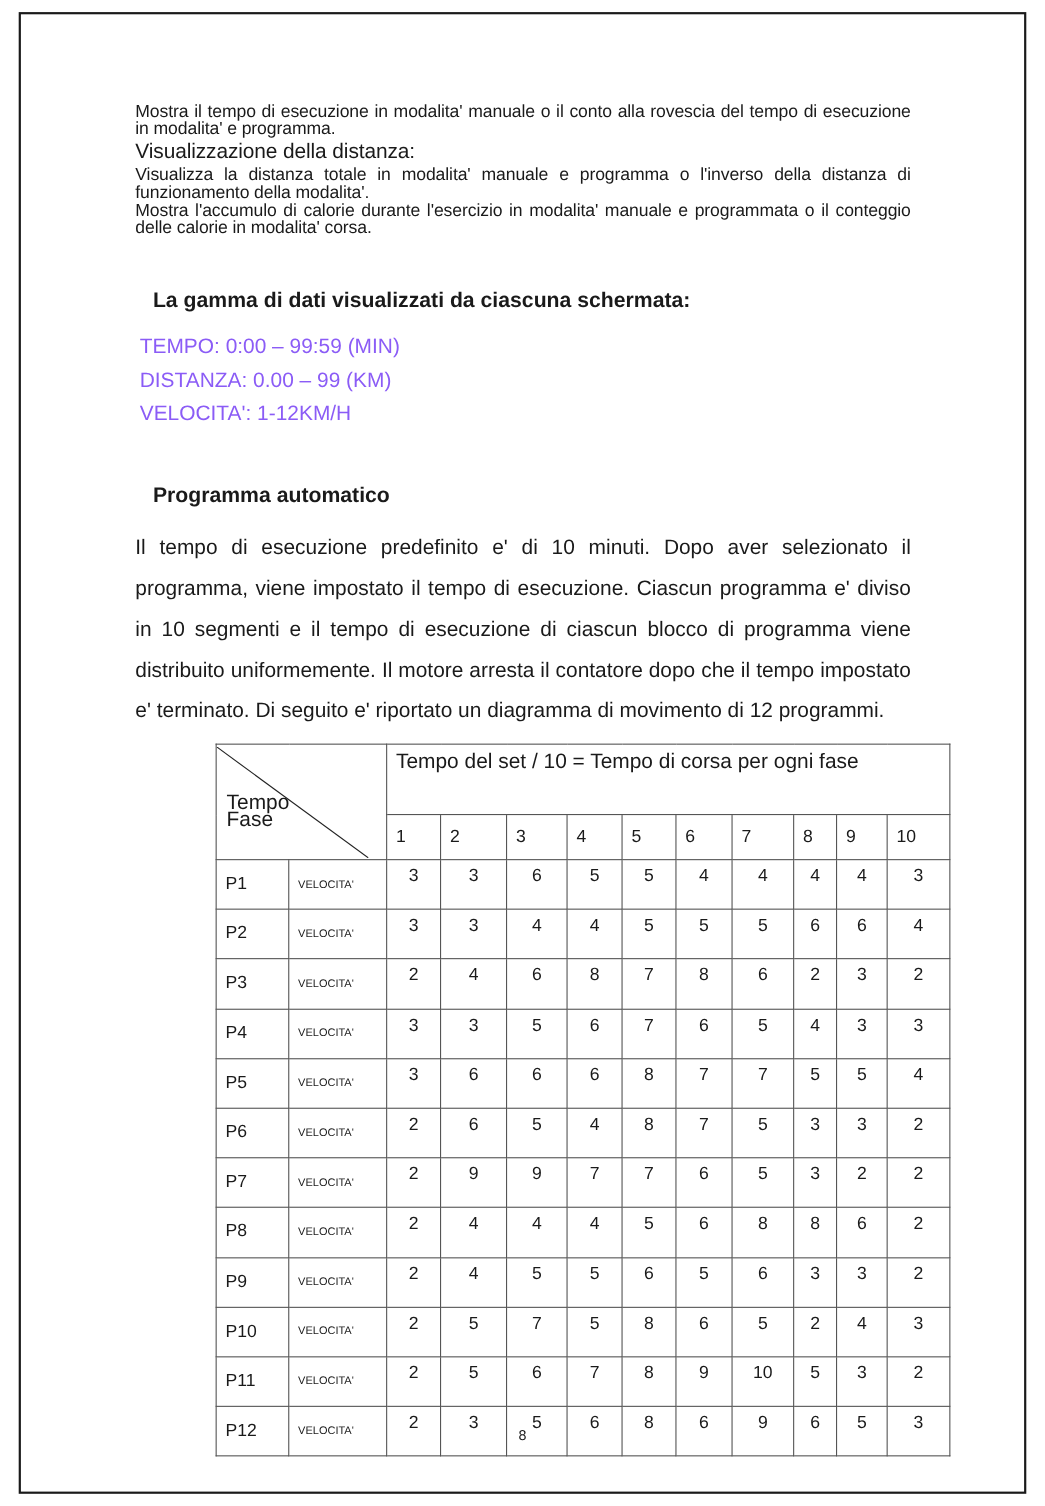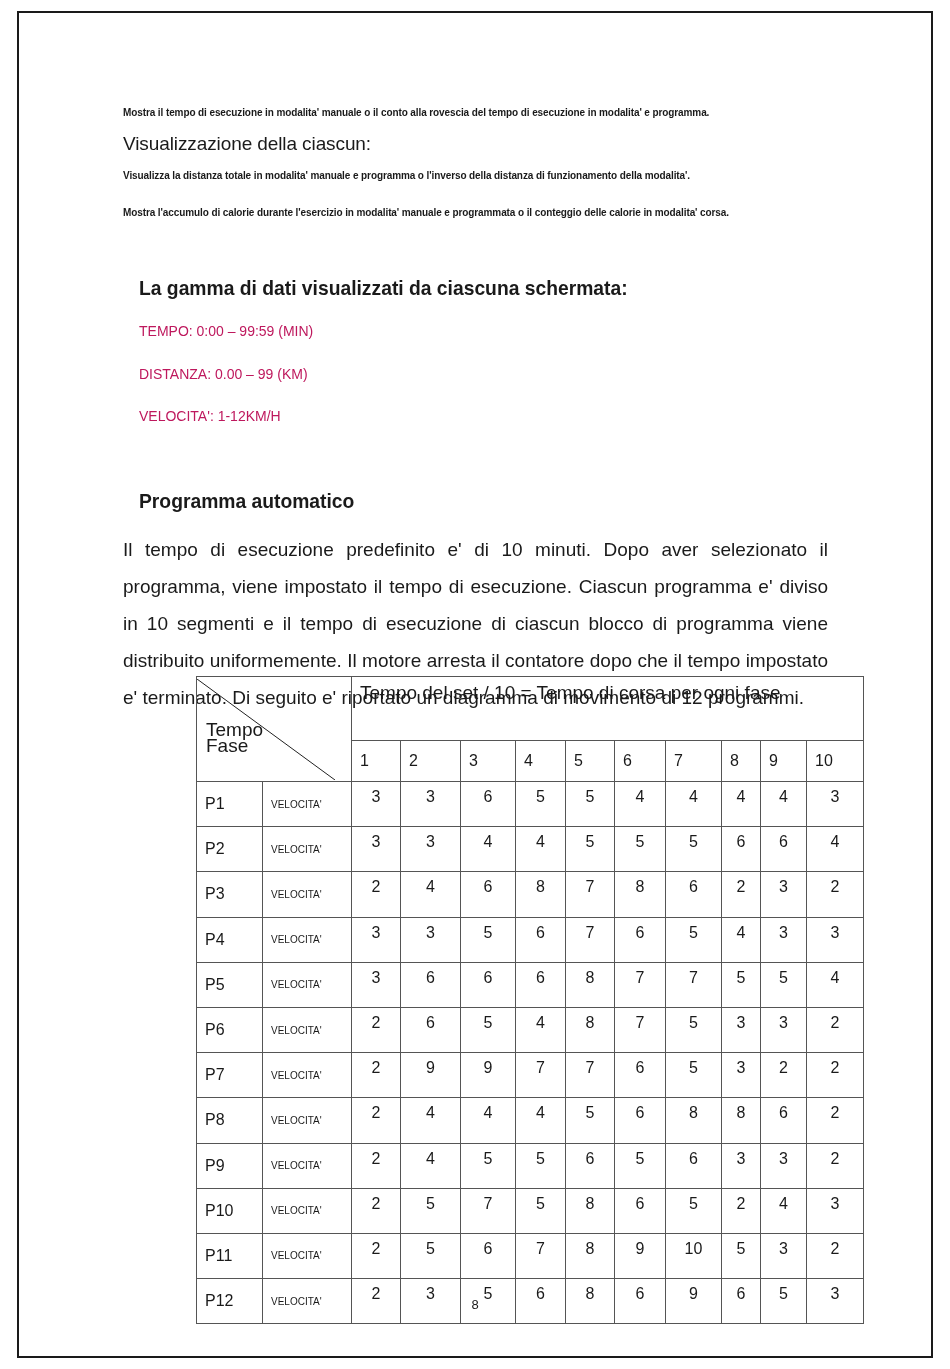--- a/index.html
+++ b/index.html
@@ -1,22 +1,22 @@
 <!DOCTYPE html>
 <html><head>
 <meta charset="utf-8">
 <style>
   html, body { margin:0; padding:0; background:#ffffff; }
   body { width:950px; height:1369px; position:relative; font-family:"Liberation Sans", sans-serif; color:#1a1a1a; overflow:hidden; }
   .frame { position:absolute; left:17px; top:11px; width:912px; height:1343px; border:2px solid #1a1a1a; box-sizing:content-box; }
   .content { position:absolute; left:123px; top:94px; width:705px; }
-  .small { font-size:10px; line-height:37px; text-align:justify; text-align-last:left; margin:0; letter-spacing:-0.1px;font-weight:bold; }
+  .small { font-size:16px; line-height:16px; text-align:justify; text-align-last:left; margin:0; letter-spacing:-0.1px; }
   .sub { font-size:19px; line-height:26px; margin:0; letter-spacing:-0.1px; }
   .bold-h { font-weight:bold; font-size:19.3px; line-height:26px; margin:16px; }
-  .red { color:#be185d; font-size:14px; line-height:26.5px; margin:16px; }
+  .red { color:#8b5cf6; font-size:19px; line-height:26.5px; margin:4px; }
   .gap { height:26px; }
   .para { font-size:19px; line-height:37px; text-align:justify; text-align-last:left; margin:0; }
   table.prog { position:absolute; left:196px; top:676px; border-collapse:collapse; font-family:"Liberation Sans", sans-serif; }
   table.prog td { border:1px solid #555; padding:0; font-size:16px; color:#1a1a1a; }
   .corner { position:relative; width:138px; height:100px; }
   .corner svg { position:absolute; left:0; top:0; }
   .corner .t1 { position:absolute; left:9px; top:40px; font-size:19px; }
   .corner .t2 { position:absolute; left:9px; top:56px; font-size:19px; }
   .hdr { height:60px; font-size:19px !important; line-height:26px; padding:3px 8px 0 8px !important; vertical-align:top; }
   .colnum { height:40px; padding-left:8px !important; vertical-align:middle; }
@@ -26,21 +26,21 @@
   .val { text-align:center; vertical-align:top; padding-top:6px !important; font-size:16px; }
   .pagenum { position:absolute; left:0; width:950px; top:1297px; text-align:center; font-size:13px; }
 </style>
 </head>
 <body>
 
 <div class="frame"></div>
 
 <div class="content">
   <p class="small">Mostra il tempo di esecuzione in modalita' manuale o il conto alla rovescia del tempo di esecuzione in modalita' e programma.</p>
-  <p class="sub">Visualizzazione della ciascun:</p>
+  <p class="sub">Visualizzazione della distanza:</p>
   <p class="small">Visualizza la distanza totale in modalita' manuale e programma o l'inverso della distanza di funzionamento della modalita'.</p>
   <p class="small">Mostra l'accumulo di calorie durante l'esercizio in modalita' manuale e programmata o il conteggio delle calorie in modalita' corsa.</p>
   <div class="gap" style="height:29px"></div>
   <p class="bold-h">La gamma di dati visualizzati da ciascuna schermata:</p>
   <p class="red">TEMPO: 0:00 – 99:59 (MIN)</p>
   <p class="red">DISTANZA: 0.00 – 99 (KM)</p>
   <p class="red">VELOCITA': 1-12KM/H</p>
   <div class="gap" style="height:27px"></div>
   <p class="bold-h">Programma automatico</p>
   <p class="para">Il tempo di esecuzione predefinito e' di 10 minuti. Dopo aver selezionato il programma, viene impostato il tempo di esecuzione. Ciascun programma e' diviso in 10 segmenti e il tempo di esecuzione di ciascun blocco di programma viene distribuito uniformemente. Il motore arresta il contatore dopo che il tempo impostato e' terminato. Di seguito e' riportato un diagramma di movimento di 12 programmi.</p>

